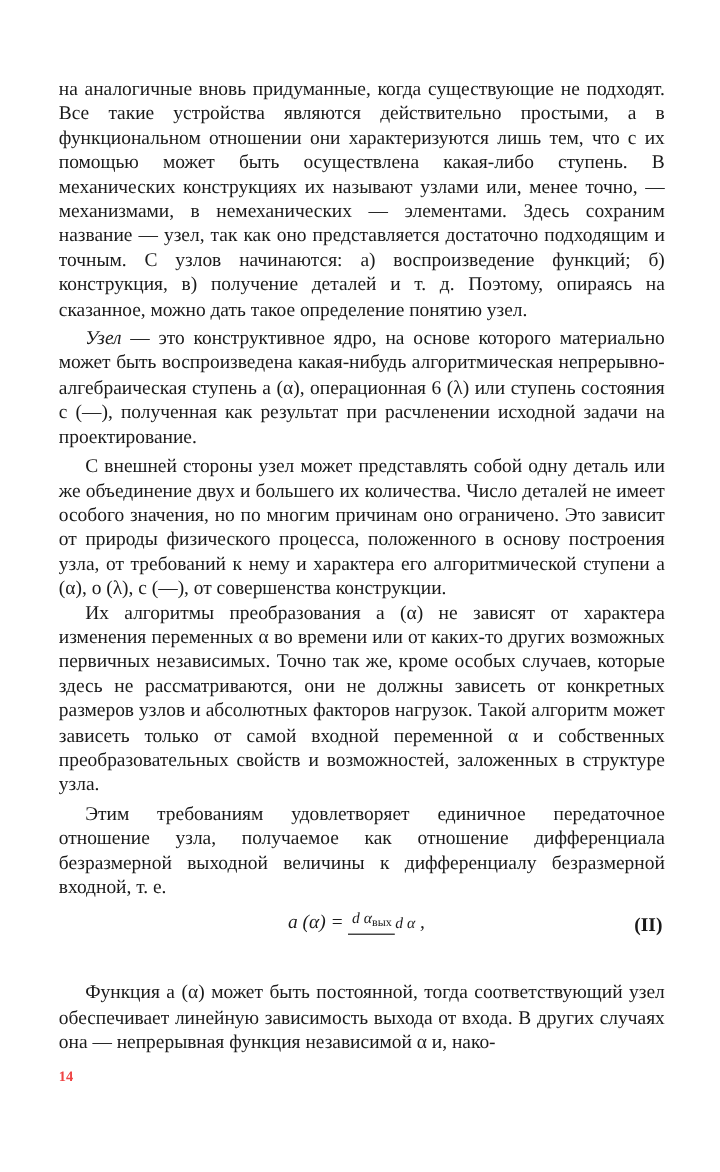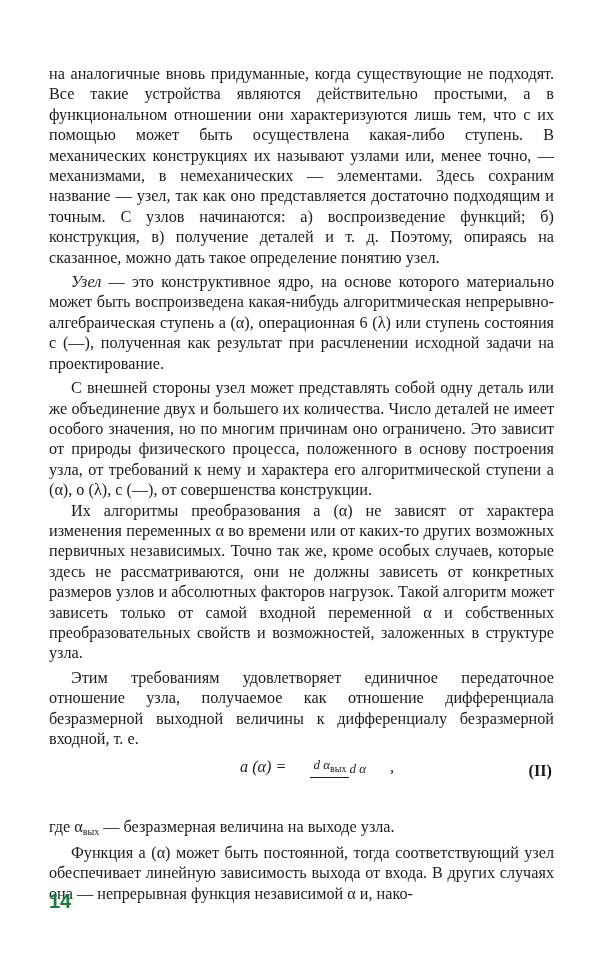--- a/index.html
+++ b/index.html
@@ -13,29 +13,28 @@
   .p { margin: 0; text-indent: 0; }
   .p.indent { text-indent: 22px; }
   .p.gap { margin-top: 4px; }
   .it { font-style: italic; }
   .b { font-weight: bold; }
   .sub { font-size: 10px; vertical-align: -3px; }
   .eq-row {
     position: relative; height: 40px; margin-top: 6px; margin-bottom: 22px;
   }
   .eq {
-    position: absolute; left: 191px; top: 2px; display: flex; align-items: flex-start;
+    position: absolute; left: 191px; top: 2px; display: flex; align-items: center;
     font-style: italic;
-    gap: 20px;
   }
   .frac { display: inline-flex; flex-direction: row; align-items: center; margin: 0 4px; font-size: 13px; line-height: 15px; }
   .frac .num { border-bottom: 1px solid #1a1a1a; padding: 0 3px 1px 3px; }
   .frac .den { padding-top: 1px; }
   .eq-num { position: absolute; right: 2px; top: 6px; font-style: normal; font-weight: bold; }
-  .page-number { position: absolute; left: 49px; top: 890px; font-family: Liberation Sans, sans-serif; font-size: 20px; font-weight: bold; color: #15803d; }
+  .page-number { position: absolute; left: 49px; top: 890px; font-family: Liberation Serif, serif; font-size: 12px; font-weight: bold; color: #ef4444; }
 </style>
 </head>
 <body>
 
 <div class="page">
   <p class="p">на аналогичные вновь придуманные, когда существующие не подходят. Все такие устройства являются действительно простыми, а в функциональном отношении они характеризуются лишь тем, что с их помощью может быть осуществлена какая-либо ступень. В механических конструкциях их называют узлами или, менее точно, — механизмами, в немеханических — элементами. Здесь сохраним название — узел, так как оно представляется достаточно подходящим и точным. С узлов начинаются: а) воспроизведение функций; б) конструкция, в) получение деталей и т. д. Поэтому, опираясь на сказанное, можно дать такое определение понятию узел.</p>
 
   <p class="p indent gap"><span class="it">Узел</span><span> — это конструктивное ядро, на основе которого материально может быть воспроизведена какая-нибудь алгоритмическая непрерывно-алгебраическая ступень a (α), операционная 6 (λ) или ступень состояния c (—), полученная как результат при расчленении исходной задачи на проектирование.</span></p>
 
   <p class="p indent gap">С внешней стороны узел может представлять собой одну деталь или же объединение двух и большего их количества. Число деталей не имеет особого значения, но по многим причинам оно ограничено. Это зависит от природы физического процесса, положенного в основу построения узла, от требований к нему и характера его алгоритмической ступени a (α), o (λ), c (—), от совершенства конструкции.</p>
@@ -51,18 +50,17 @@
       <span>a (α) =</span>
       <span class="frac">
         <span class="num"><span>d α</span><span class="sub" style="font-style:normal">вых</span></span>
         <span class="den">d α</span>
       </span>
       <span>,</span>
     </div>
     <span class="eq-num">(II)</span>
   </div>
 
-  <p class="p"><span>где α</span><span class="sub">вых</span><span> — безразмерная величина на выходе узла.</span></p>
 
   <p class="p indent">Функция a (α) может быть постоянной, тогда соответствующий узел обеспечивает линейную зависимость выхода от входа. В других случаях она — непрерывная функция независимой α и, нако-</p>
 </div>
 
 <div class="page-number">14</div>
 
 </body></html>

